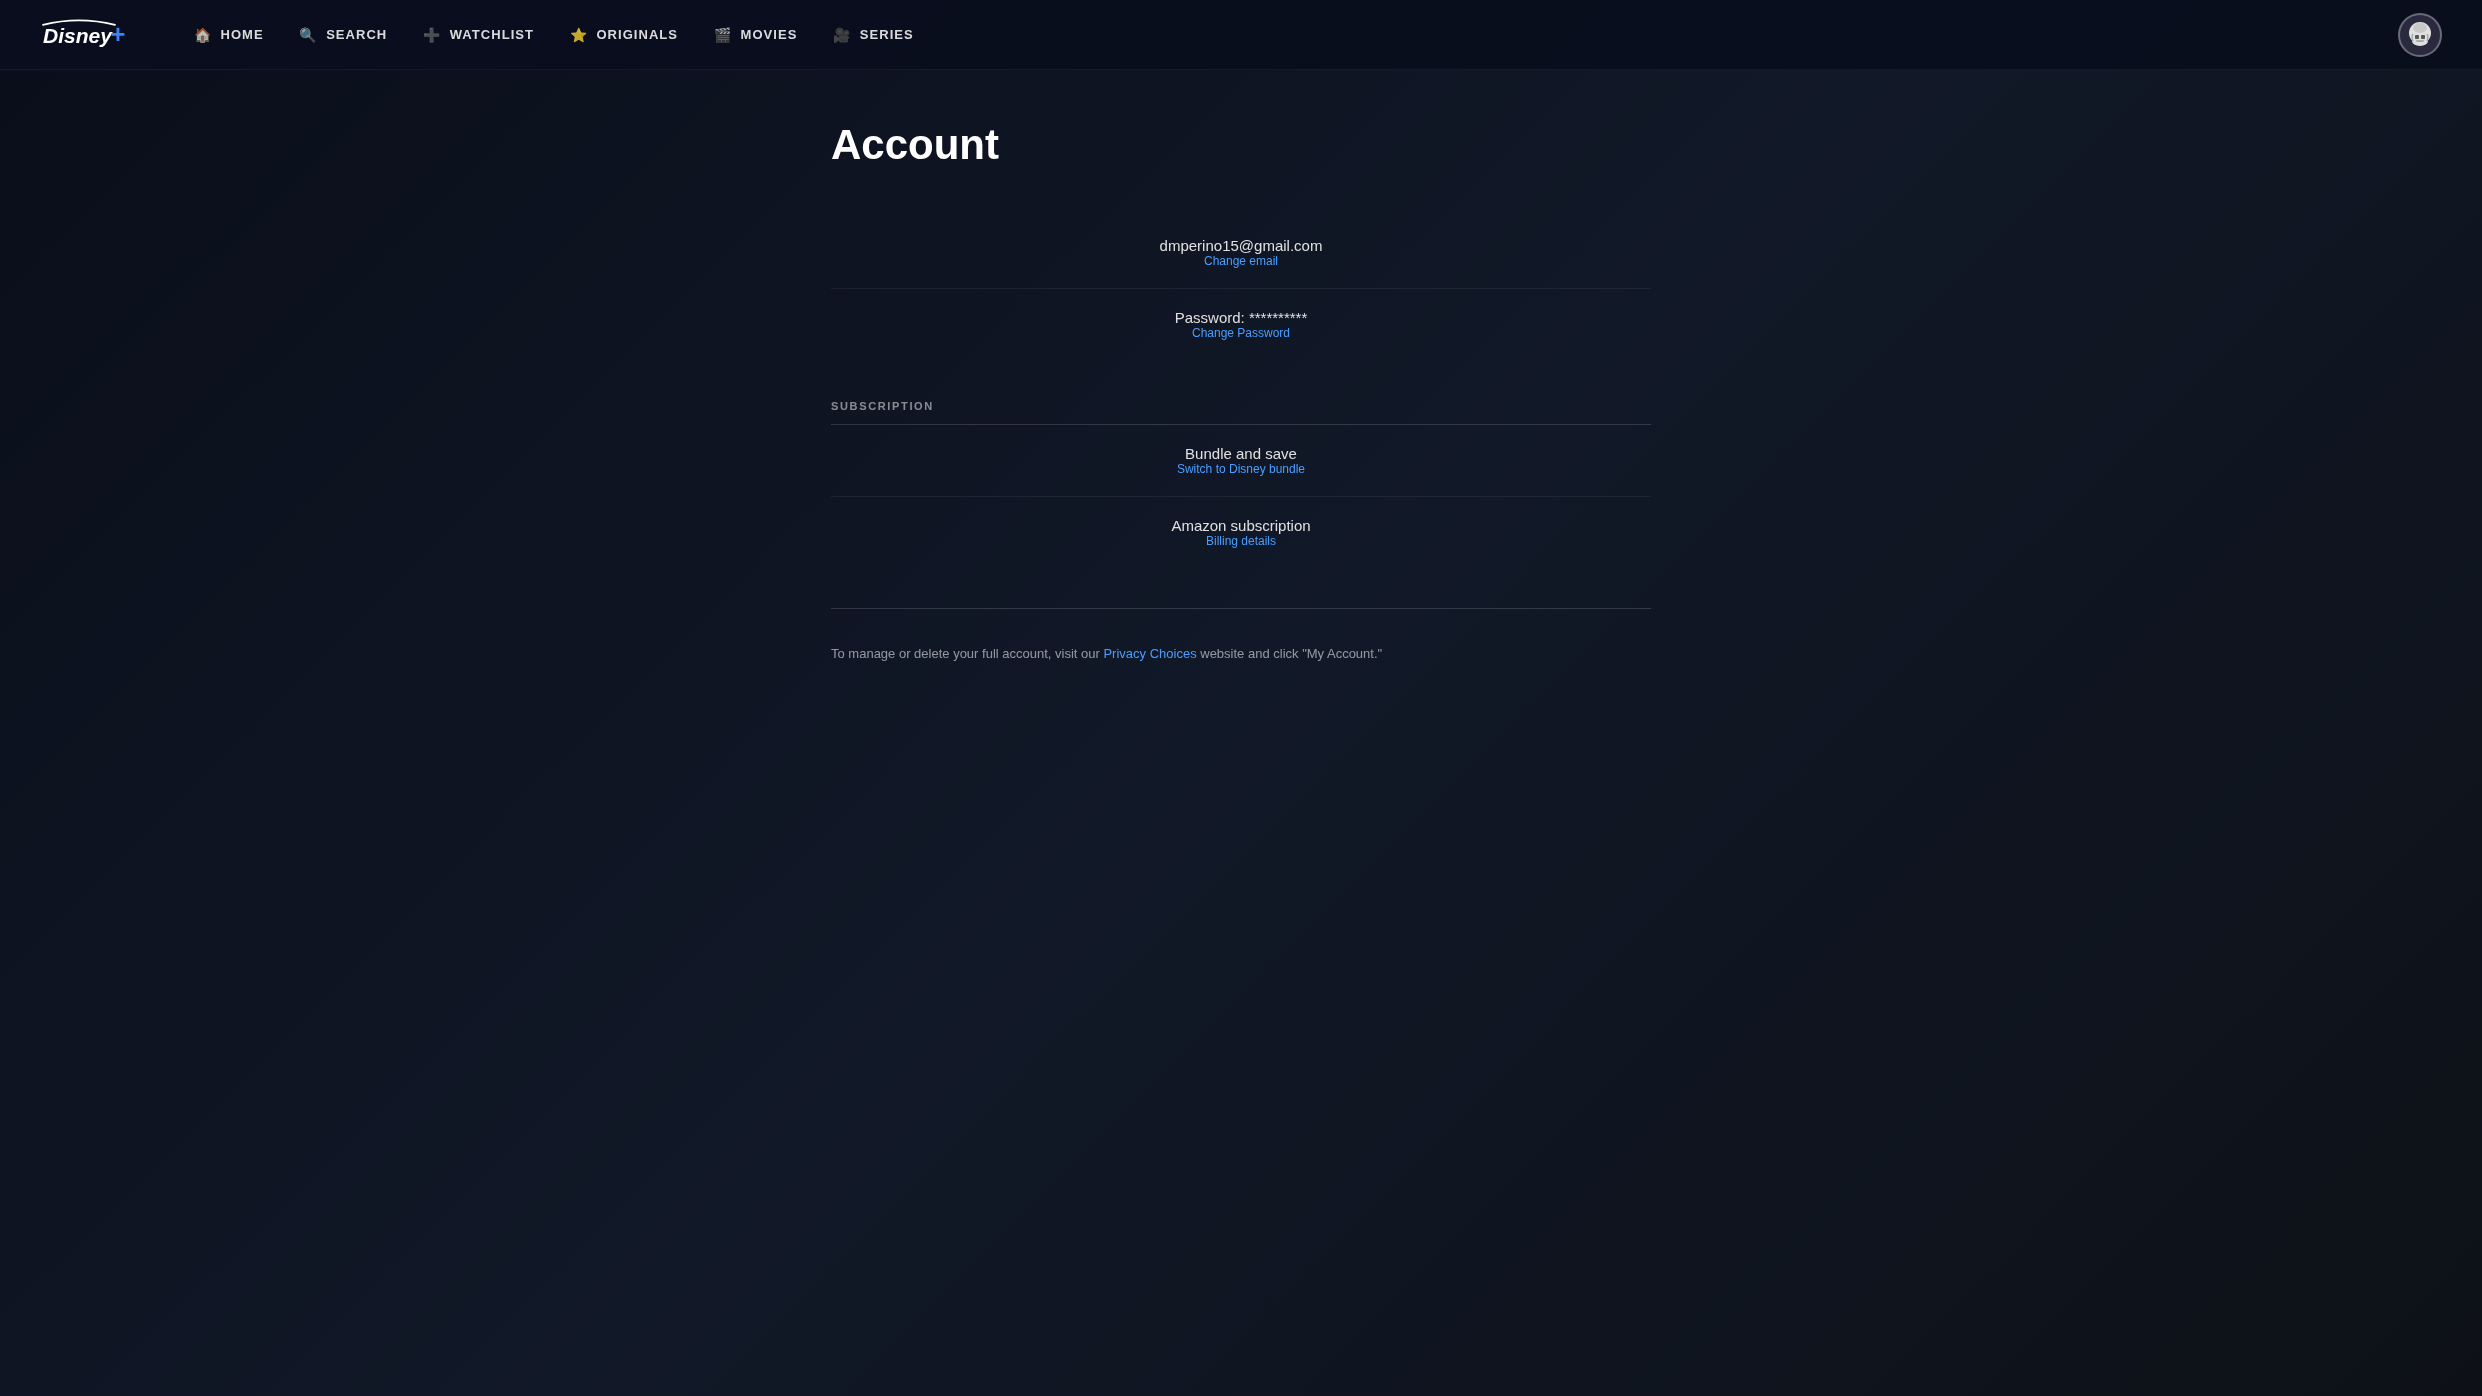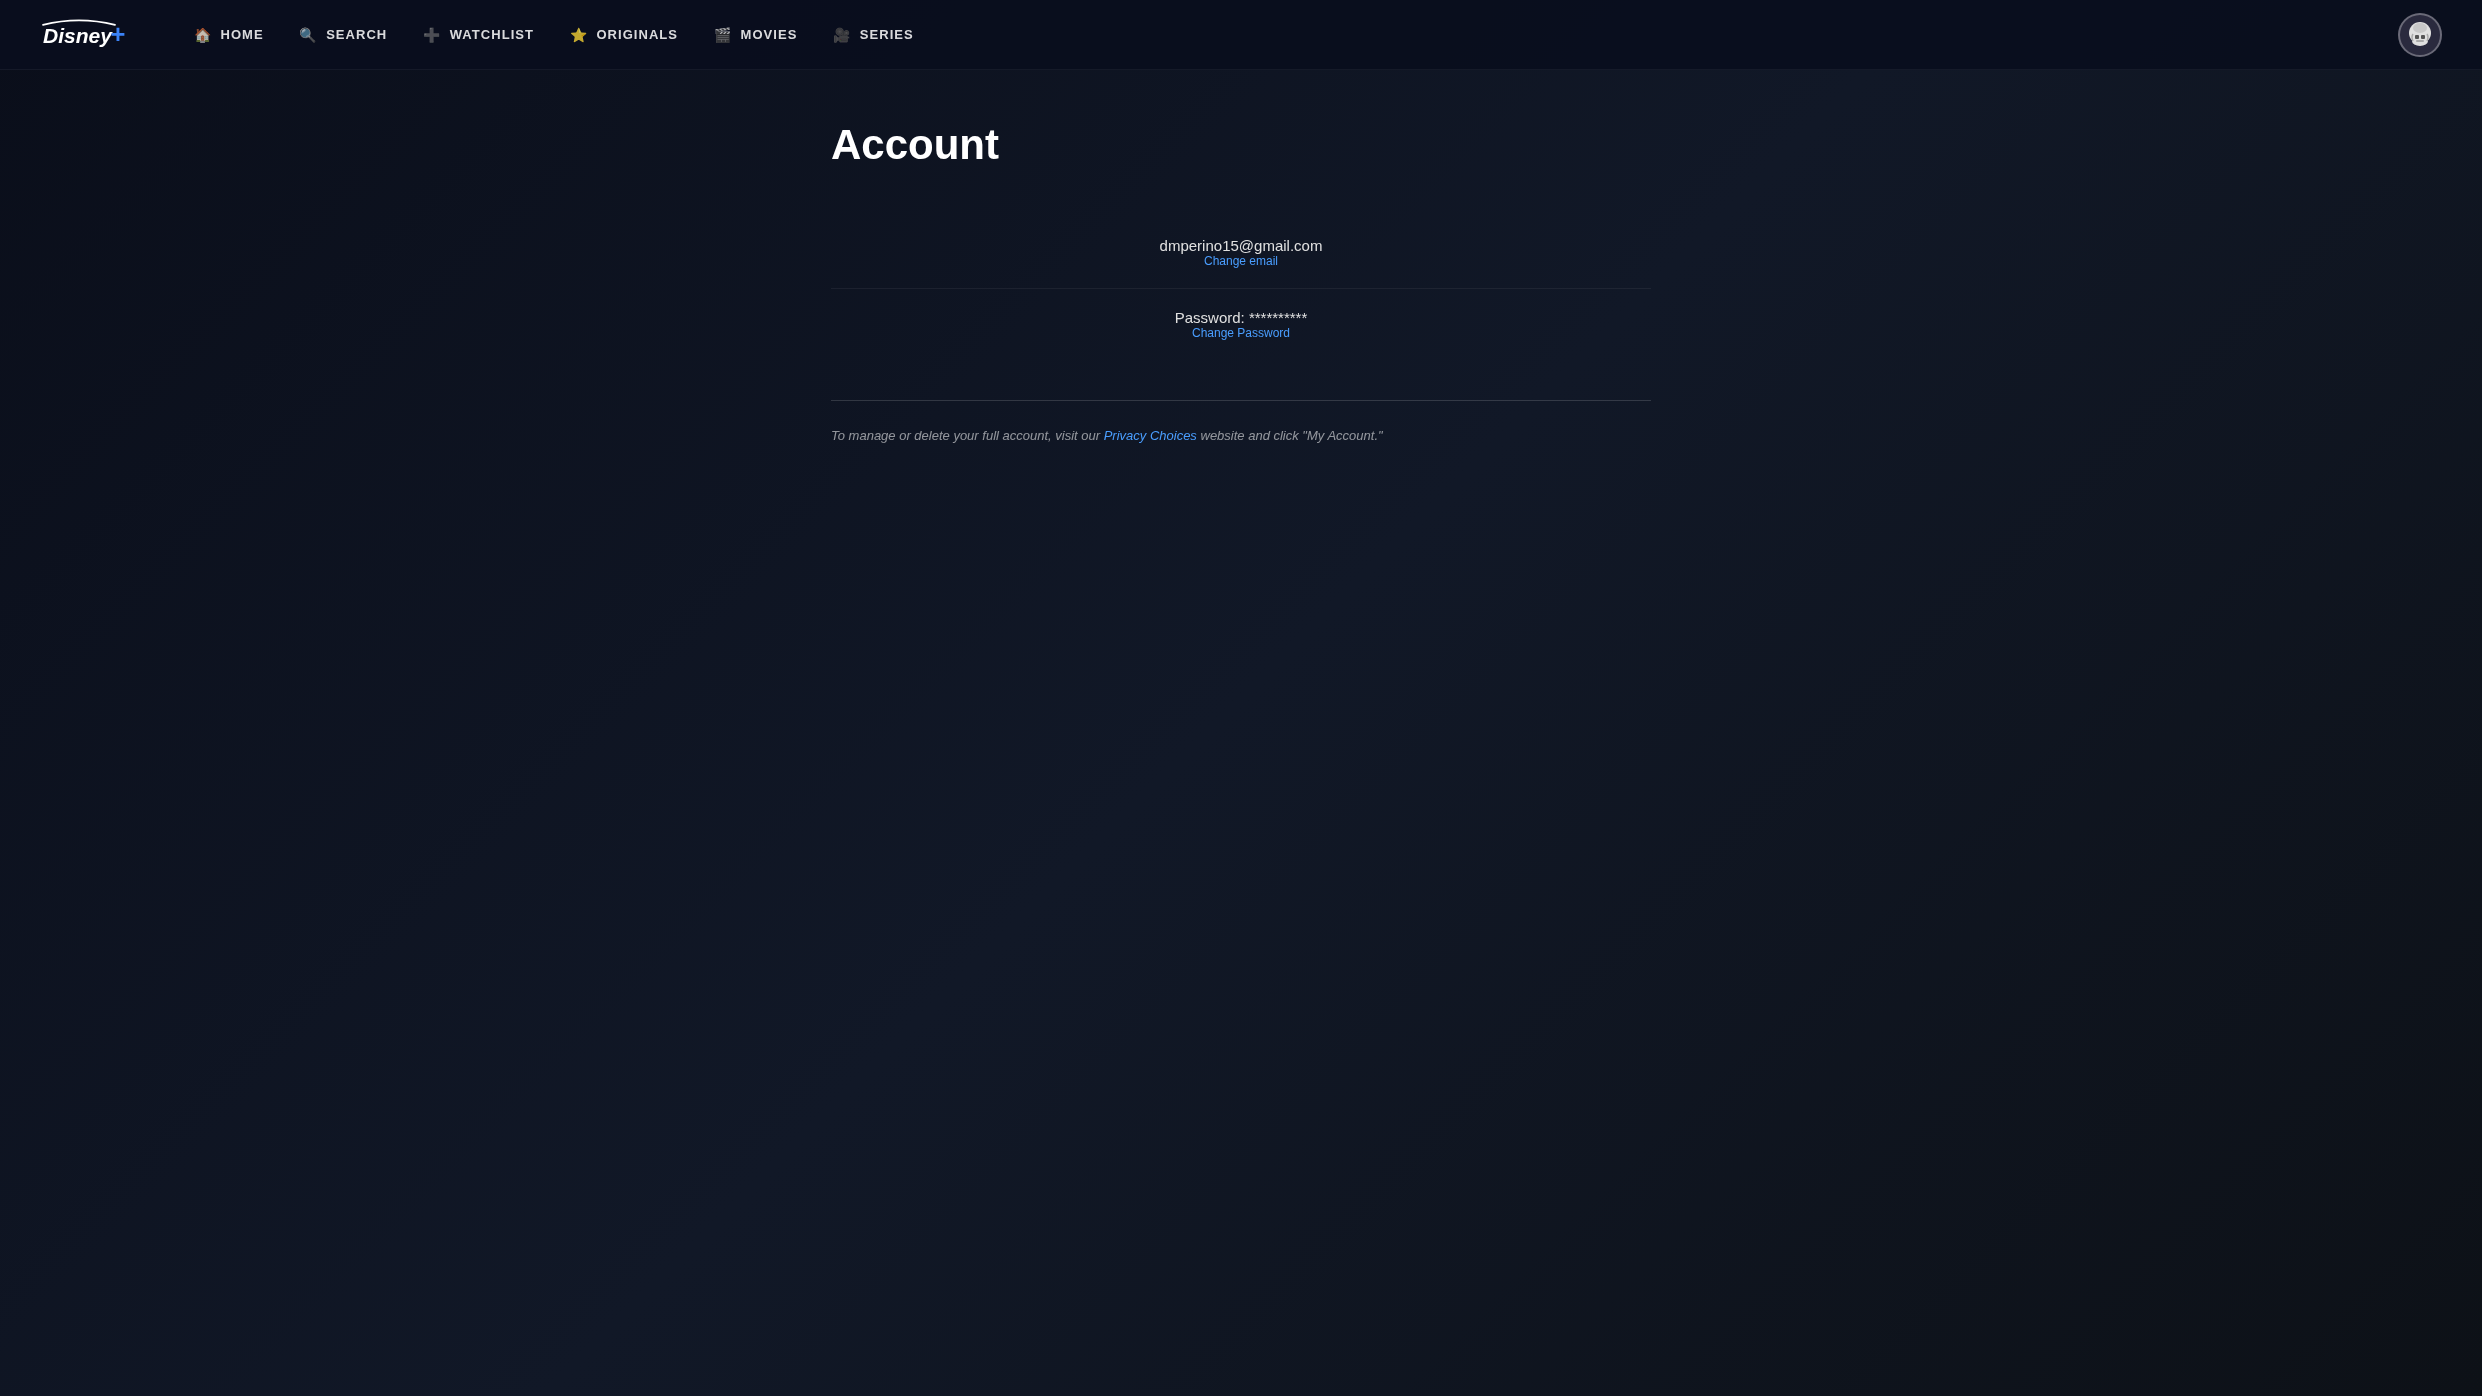--- a/index.html
+++ b/index.html
@@ -137,23 +137,22 @@
       font-size: 12px;
       color: #4a9eff;
       cursor: pointer;
       text-decoration: none;
       font-weight: 400;
     }
 
     
     .footer-section {
       margin-top: 40px;
-      padding-top: 24px;
+      padding-top: 34px;
       border-top: 1px solid rgba(255,255,255,0.15);
-      font-style: italic;
     }
 
     .footer-text {
       font-size: 13px;
       color: rgba(255,255,255,0.55);
       line-height: 1.7;
       max-width: 620px;
     }
 
     .footer-link {
@@ -239,19 +238,32 @@
 
     <div class="section-row">
       <span class="row-label">
         <span>Password:</span>
         <span>**********</span>
       </span>
       <a class="row-action">Change Password</a>
     </div>
   </section>
 
+  <section class="section">
+    <div class="section-header">SUBSCRIPTION</div>
+
+    <div class="section-row">
+      <span class="row-label">Bundle and save</span>
+      <a class="row-action">Switch to Disney bundle</a>
+    </div>
+
+    <div class="section-row">
+      <span class="row-label">Amazon subscription</span>
+      <a class="row-action">Billing details</a>
+    </div>
+  </section>
 
   <div class="footer-section">
     <p class="footer-text">
       <span>To manage or delete your full account, visit our </span><a class="footer-link">Privacy Choices</a><span> website and click "My Account."</span>
     </p>
   </div>
 </main>
 
 </body></html>

